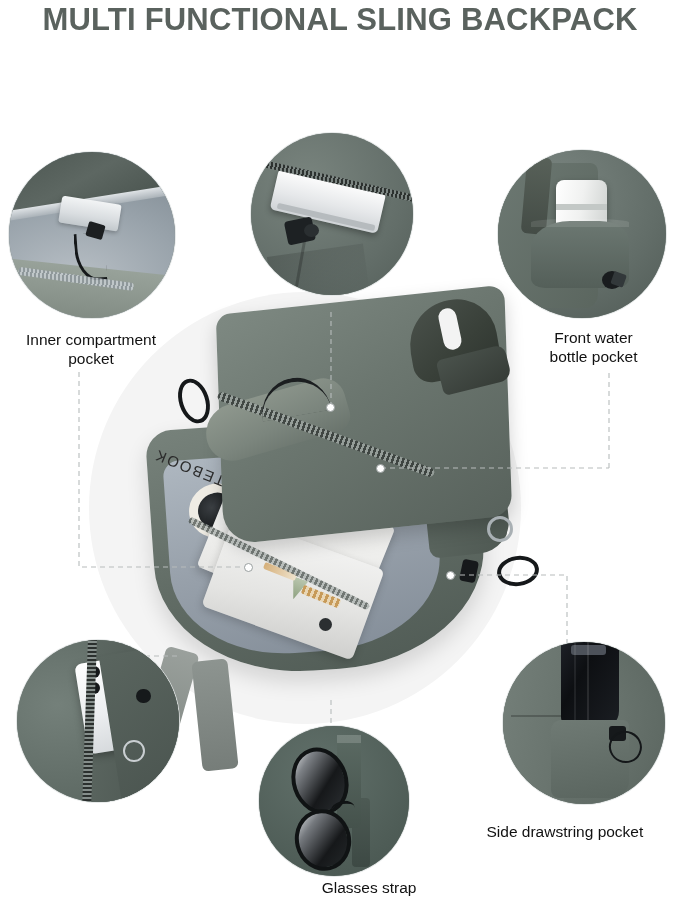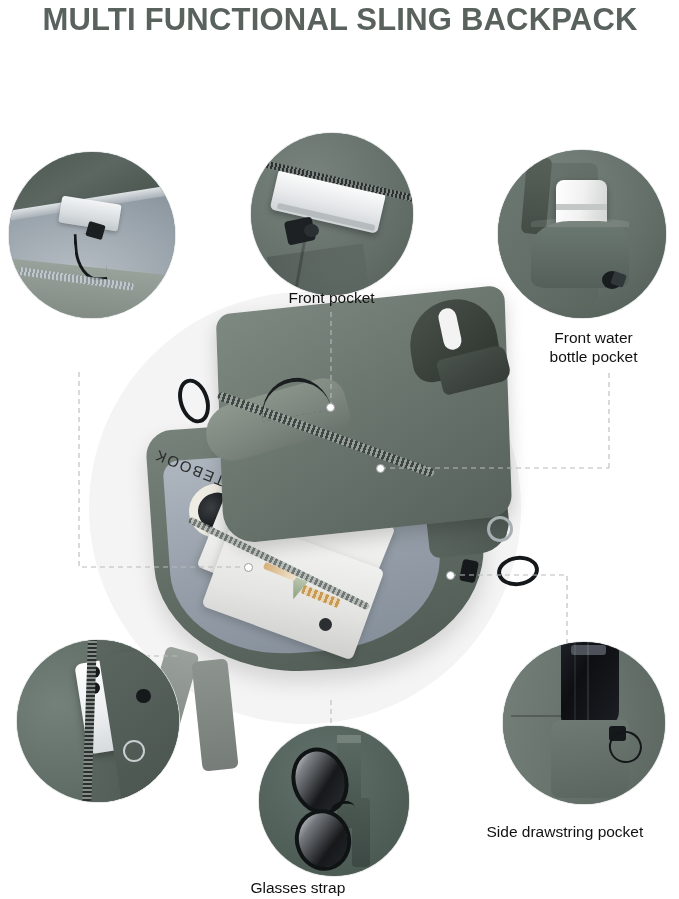--- a/index.html
+++ b/index.html
@@ -602,36 +602,37 @@
         <div class="lining"></div>
         <div class="flapTop"></div>
         <div class="flapEdge"></div>
         <div class="bank"></div>
         <div class="plug"></div>
         <div class="cable"></div>
         <div class="zipBot"></div>
       </div>
     </div>
   </div>
+  <div class="caption" style="left:8px; top:330px; width:165px; text-align:center;">Inner compartment
+pocket</div>
 
   <div class="callout" style="left:250px; top:133px;">
     <div class="bubble b2" style="width:162px; height:162px;">
       <div class="bubble-inner">
         <div class="bg"></div>
         <div class="fold"></div>
         <div class="fold2"></div>
         <div class="phone"></div>
         <div class="phoneEdge"></div>
         <div class="zip"></div>
         <div class="puller"></div>
         <div class="puller2"></div>
       </div>
     </div>
   </div>
-  <div class="caption" style="left:248px; top:288px; width:166px; text-align:center;">Front pocket</div>
 
   <div class="callout" style="left:497px; top:150px;">
     <div class="bubble b3" style="width:168px; height:168px;">
       <div class="bubble-inner">
         <div class="bg"></div>
         <div class="bodyPanel"></div>
         <div class="strapL"></div>
         <div class="bottle"></div>
         <div class="bottleRing"></div>
         <div class="pocket"></div>
@@ -666,21 +667,21 @@
         <div class="bg"></div>
         <div class="strapV"></div>
         <div class="loop"></div>
         <div class="loopEdge"></div>
         <div class="lensA"></div>
         <div class="lensB"></div>
         <div class="bridge"></div>
       </div>
     </div>
   </div>
-  <div class="caption" style="left:250px; top:878px; width:166px; text-align:left;">Glasses strap</div>
+  <div class="caption" style="left:250px; top:878px; width:166px; text-align:right;">Glasses strap</div>
 
   <div class="callout" style="left:502px; top:642px;">
     <div class="bubble b6" style="width:162px; height:162px;">
       <div class="bubble-inner">
         <div class="bg"></div>
         <div class="panelL"></div>
         <div class="divider"></div>
         <div class="umbrella"></div>
         <div class="umbTip"></div>
         <div class="umbRib"></div>

